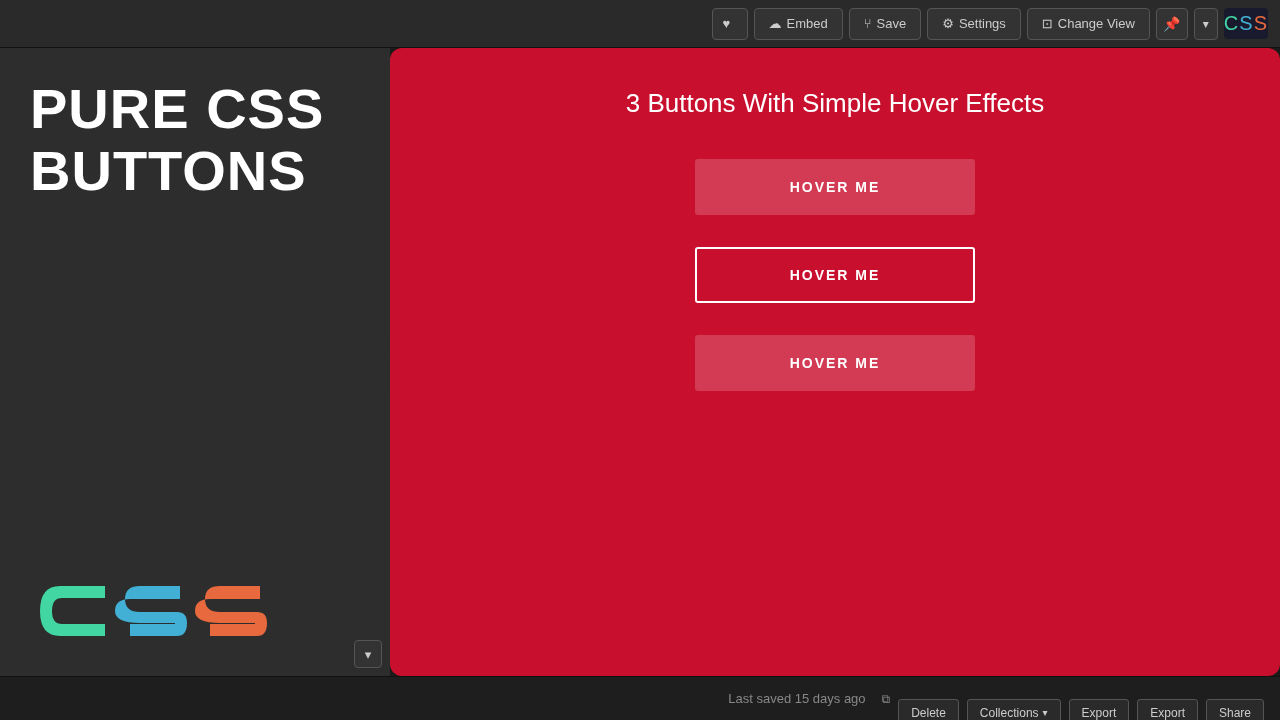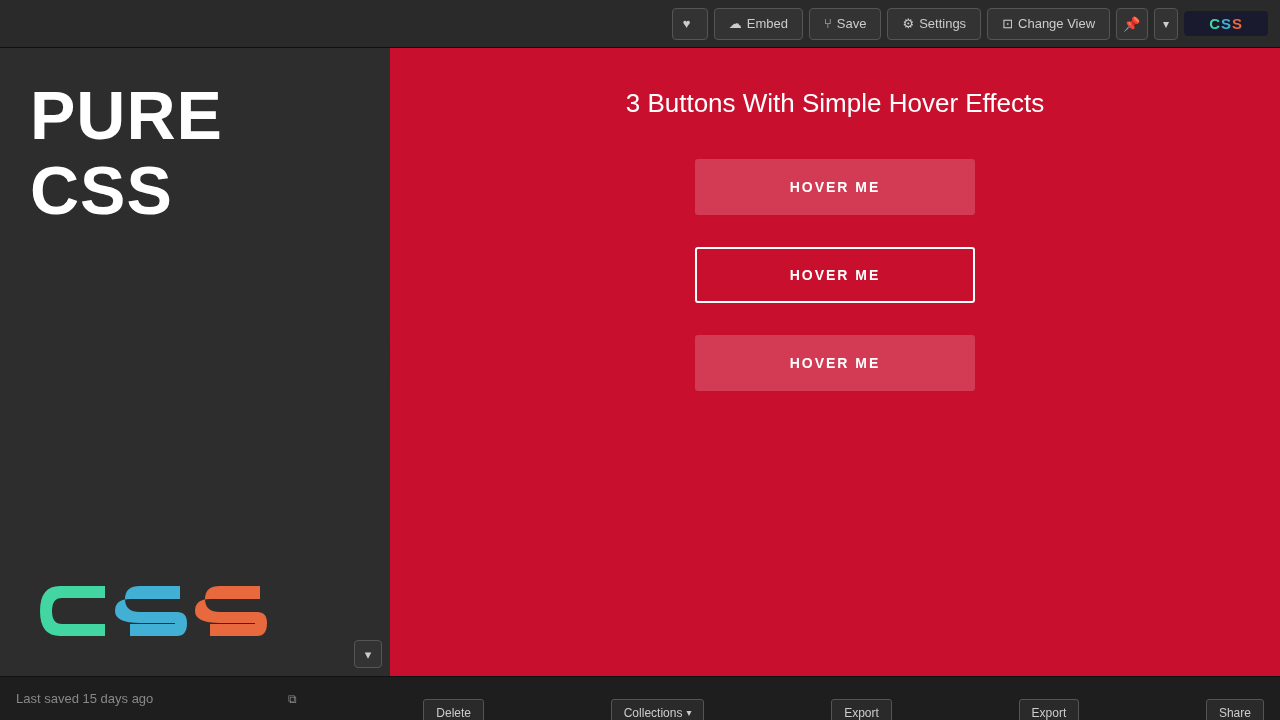--- a/index.html
+++ b/index.html
@@ -62,25 +62,25 @@
       border: 1px solid #555;
       background: #333;
       color: #ccc;
       font-size: 12px;
       cursor: pointer;
       display: flex;
       align-items: center;
       justify-content: center;
     }
     .css-logo-badge {
-      font-weight: 700;
-      font-size: 15px;
+      font-weight: 400;
+      font-size: 20px;
       color: white;
       background: #1a1a2e;
-      padding: 4px 25px;
+      padding: 4px 0;
       border-radius: 4px;
       letter-spacing: 1px;
     }
     .css-logo-badge span:nth-child(1) { color: #41d6a2; }
     .css-logo-badge span:nth-child(2) { color: #42b0d5; }
     .css-logo-badge span:nth-child(3) { color: #e8693e; }
 
     
     .main-area {
       flex: 1;
@@ -93,21 +93,21 @@
       width: 390px;
       background: #2d2d2d;
       flex-shrink: 0;
       display: flex;
       flex-direction: column;
       justify-content: space-between;
       padding: 30px 30px 20px 30px;
       position: relative;
     }
     .title-text {
-      font-size: 68px;
+      font-size: 56px;
       font-weight: 900;
       color: #ffffff;
       line-height: 1.1;
       text-transform: uppercase;
       letter-spacing: 1px;
     }
     .css-icons-container {
       display: flex;
       align-items: center;
       margin-top: 30px;
@@ -129,20 +129,21 @@
     
     .right-panel {
       flex: 1;
       background: #c8102e;
       display: flex;
       flex-direction: column;
       align-items: center;
       justify-content: flex-start;
       padding: 40px 20px 20px 20px;
       position: relative;
+      border-radius: 12px;
     }
     .preview-title {
       color: white;
       font-size: 26px;
       font-weight: 400;
       margin-bottom: 40px;
       text-align: center;
     }
     .preview-buttons {
       display: flex;
@@ -179,21 +180,21 @@
       border: none;
       border-radius: 3px;
     }
 
     
     .bottom-bar {
       height: 44px;
       background: #1e1e1e;
       display: flex;
       align-items: center;
-      justify-content: space-between;
+      justify-content: flex-end;
       padding: 0 16px;
       gap: 8px;
       border-top: 1px solid #111;
       flex-shrink: 0;
       font-size: 13px;
     }
     .bottom-saved-text {
       color: #888;
       margin-right: 8px;
     }
@@ -272,20 +273,21 @@
     <span>C</span><span>S</span><span>S</span>
   </div>
 </div>
 
 <div class="main-area">
 
   <div class="left-panel">
     <div>
       <div class="title-text">
         <div>PURE CSS</div>
+        <div>BUTTONS</div>
       </div>
     </div>
 
     <div class="css-icons-container">
 
       <svg class="css-icon-svg" viewBox="0 0 90 90">
         <path d="M75 20 L30 20 Q10 20 10 45 Q10 70 30 70 L75 70 L75 58 L32 58 Q22 58 22 45 Q22 32 32 32 L75 32 Z" fill="#41d6a2"></path>
       </svg>
 
       <svg class="css-icon-svg" viewBox="0 0 90 90" style="margin-left:-10px">

